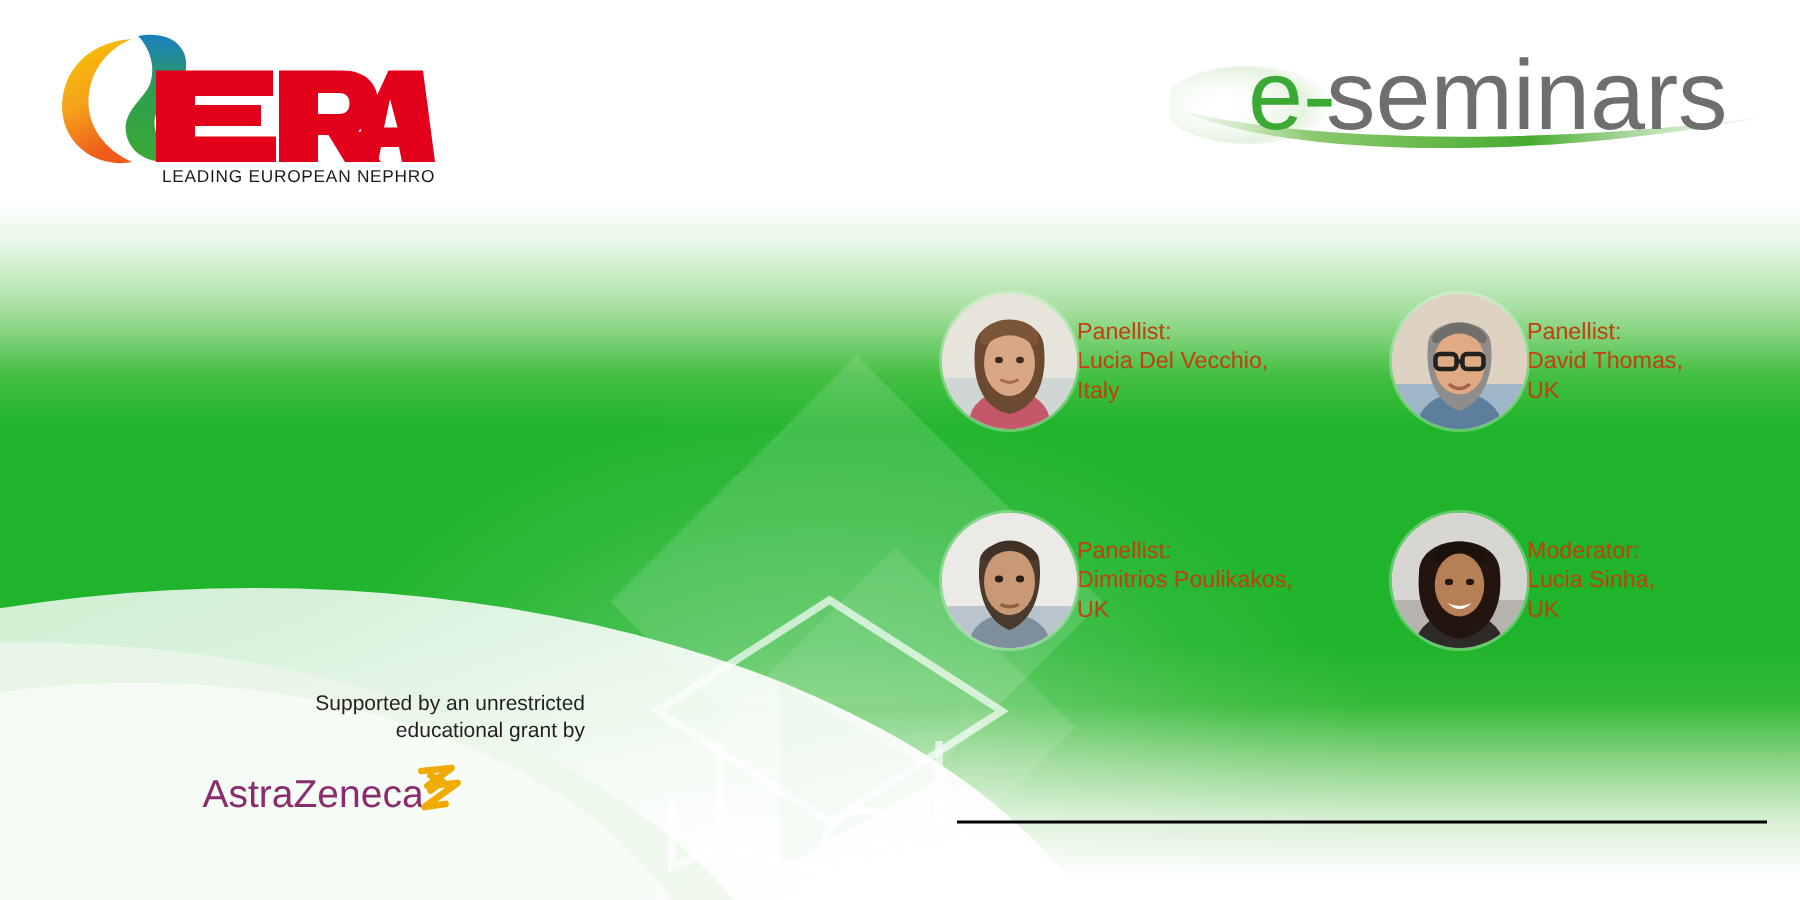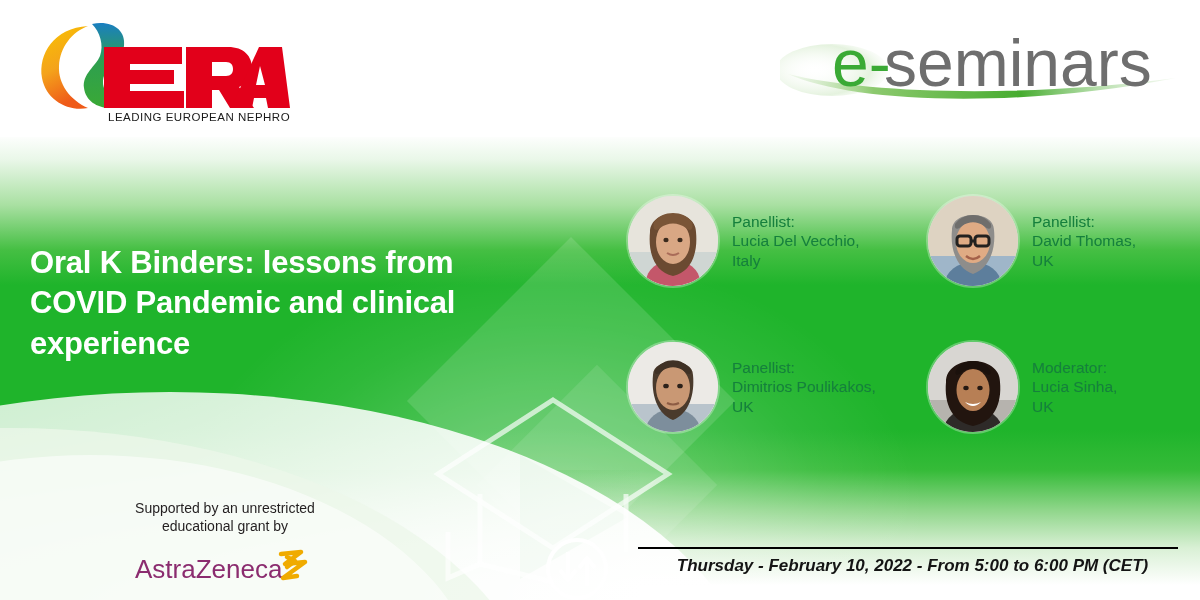--- a/index.html
+++ b/index.html
@@ -128,29 +128,29 @@
   .avatar{
     width:90px;height:90px;border-radius:50%;
     overflow:hidden;flex:0 0 auto;
     background:#dfe3e0;
     position:relative;
     box-shadow:0 0 0 2px rgba(255,255,255,.30);
   }
   .avatar svg{display:block;width:90px;height:90px;}
 
   .ptext{
-    margin-left:14px;color:#15803d;
+    color:#c2410c;
     font-size:15.5px;line-height:1.23;
     white-space:pre-line;
     text-shadow:0 0 1px rgba(0,0,0,.05);
   }
 
   
   .sponsor{
-    position:absolute;left:60px;top:500px;width:330px;z-index:25;text-align:center;
+    position:absolute;left:60px;top:460px;width:330px;z-index:25;text-align:right;
   }
   .sponsor-text{
     color:#231f20;font-size:14px;line-height:1.28;white-space:pre-line;
   }
   .az-logo{margin:12px auto 11px;width:180px;height:40px;}
   .az-logo svg{display:block;}
 
   
   .date-rule{
     position:absolute;left:638px;top:547px;width:540px;height:2px;
@@ -256,21 +256,20 @@
         </defs>
         <ellipse cx="52" cy="52" rx="56" ry="26" fill="url(#eglow)"></ellipse>
 
         <path d="M8 56 C70 84 230 92 396 60 C240 80 90 76 8 56 Z" fill="url(#swg)"></path>
         <text x="52" y="68" font-family="'Liberation Sans', sans-serif" font-size="66" font-weight="normal" fill="#3aaa35">e-</text>
         <text x="104" y="68" font-family="'Liberation Sans', sans-serif" font-size="66" font-weight="normal" fill="#6e6e6e">seminars</text>
       </svg>
     </div>
   </div>
 
-  <div class="title">Oral K Binders: lessons from COVID Pandemic and clinical experience</div>
 
   <div class="people">
 
     <div class="person p1">
       <div class="avatar">
         <svg viewBox="0 0 90 90" aria-hidden="true">
           <rect width="90" height="90" fill="#e7e4dc"></rect>
           <rect y="56" width="90" height="34" fill="#cfd6d3"></rect>
           <ellipse cx="45" cy="86" rx="27" ry="22" fill="#c4576a"></ellipse>
           <path d="M22 36 C22 12 68 12 68 36 C70 56 64 76 45 80 C26 76 20 56 22 36 Z" fill="#6b4a31"></path>
@@ -355,15 +354,14 @@
         <text x="0" y="30" font-family="'Liberation Sans', sans-serif" font-size="26" fill="#8b2c6f">AstraZeneca</text>
         <g fill="none" stroke="#f0ab00" stroke-width="4.5" stroke-linecap="round" stroke-linejoin="round">
           <path d="M146 6 L166 4 L150 16 L170 14 L148 30 L162 28"></path>
           <path d="M152 9 L160 13 L152 19"></path>
         </g>
       </svg>
     </div>
   </div>
 
   <div class="date-rule"></div>
-  <div class="date-text">Thursday - February 10, 2022 - From 5:00 to 6:00 PM (CET)</div>
 
 </div>
 
 </body></html>

